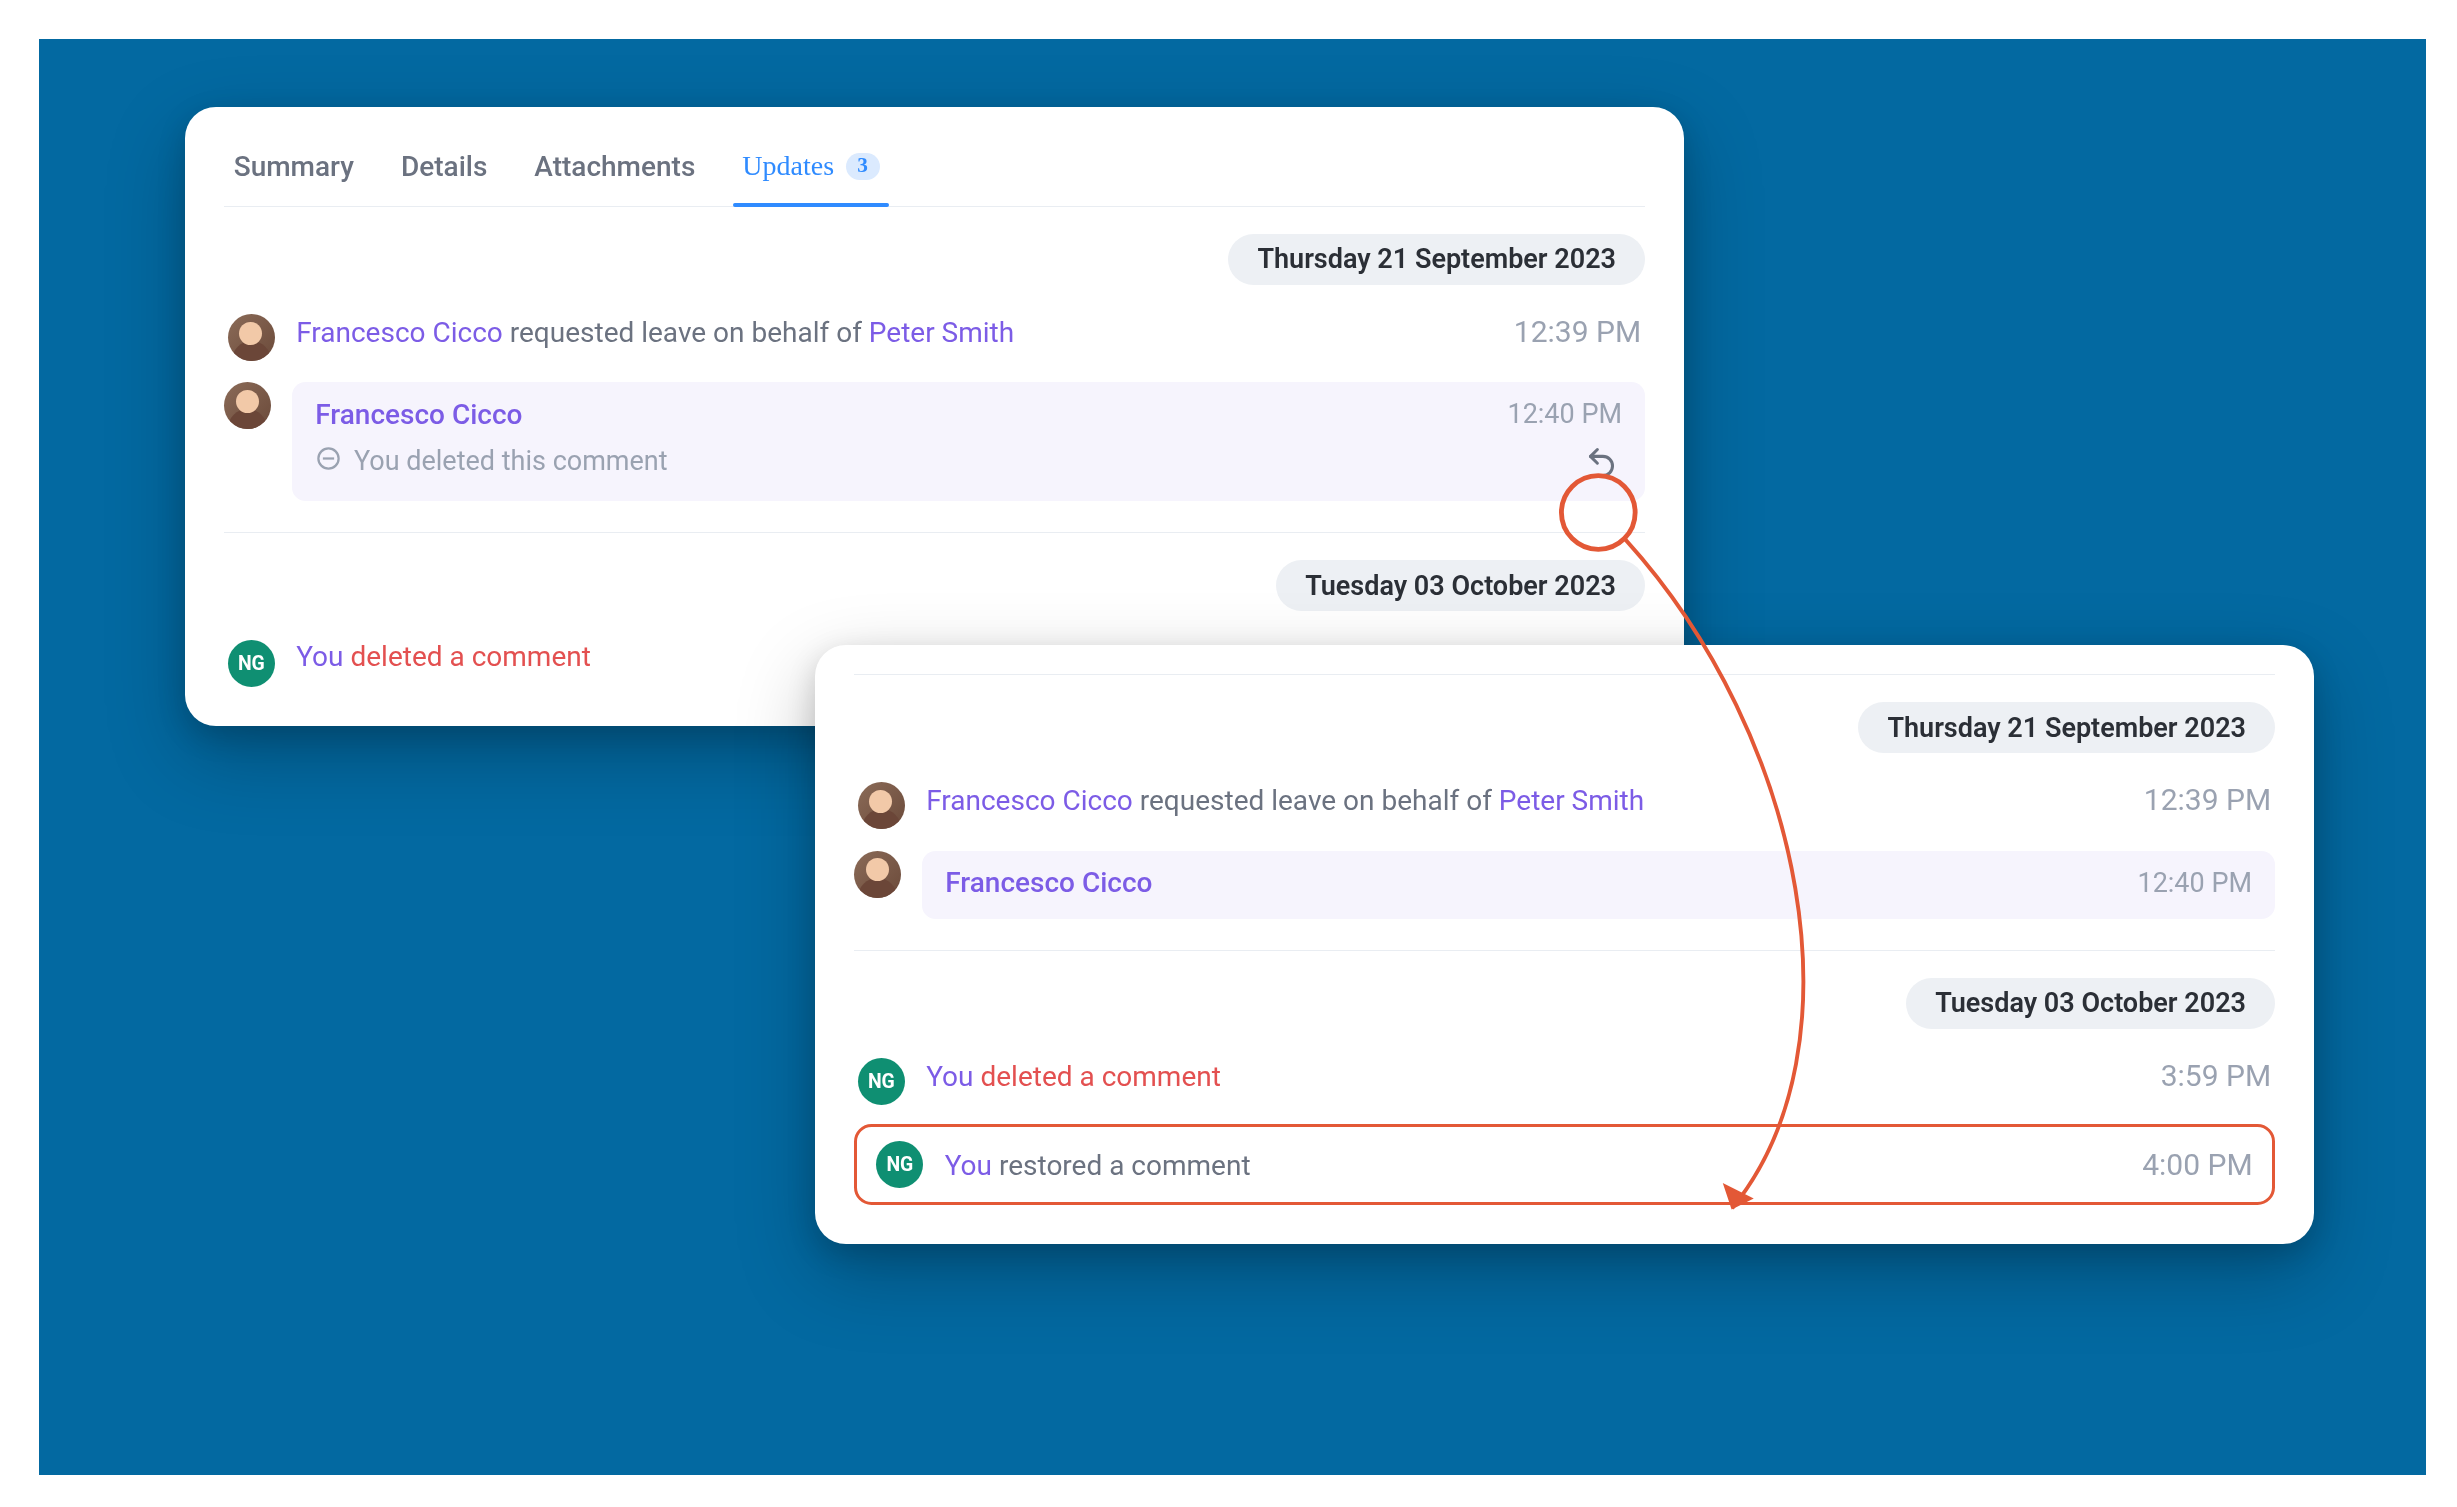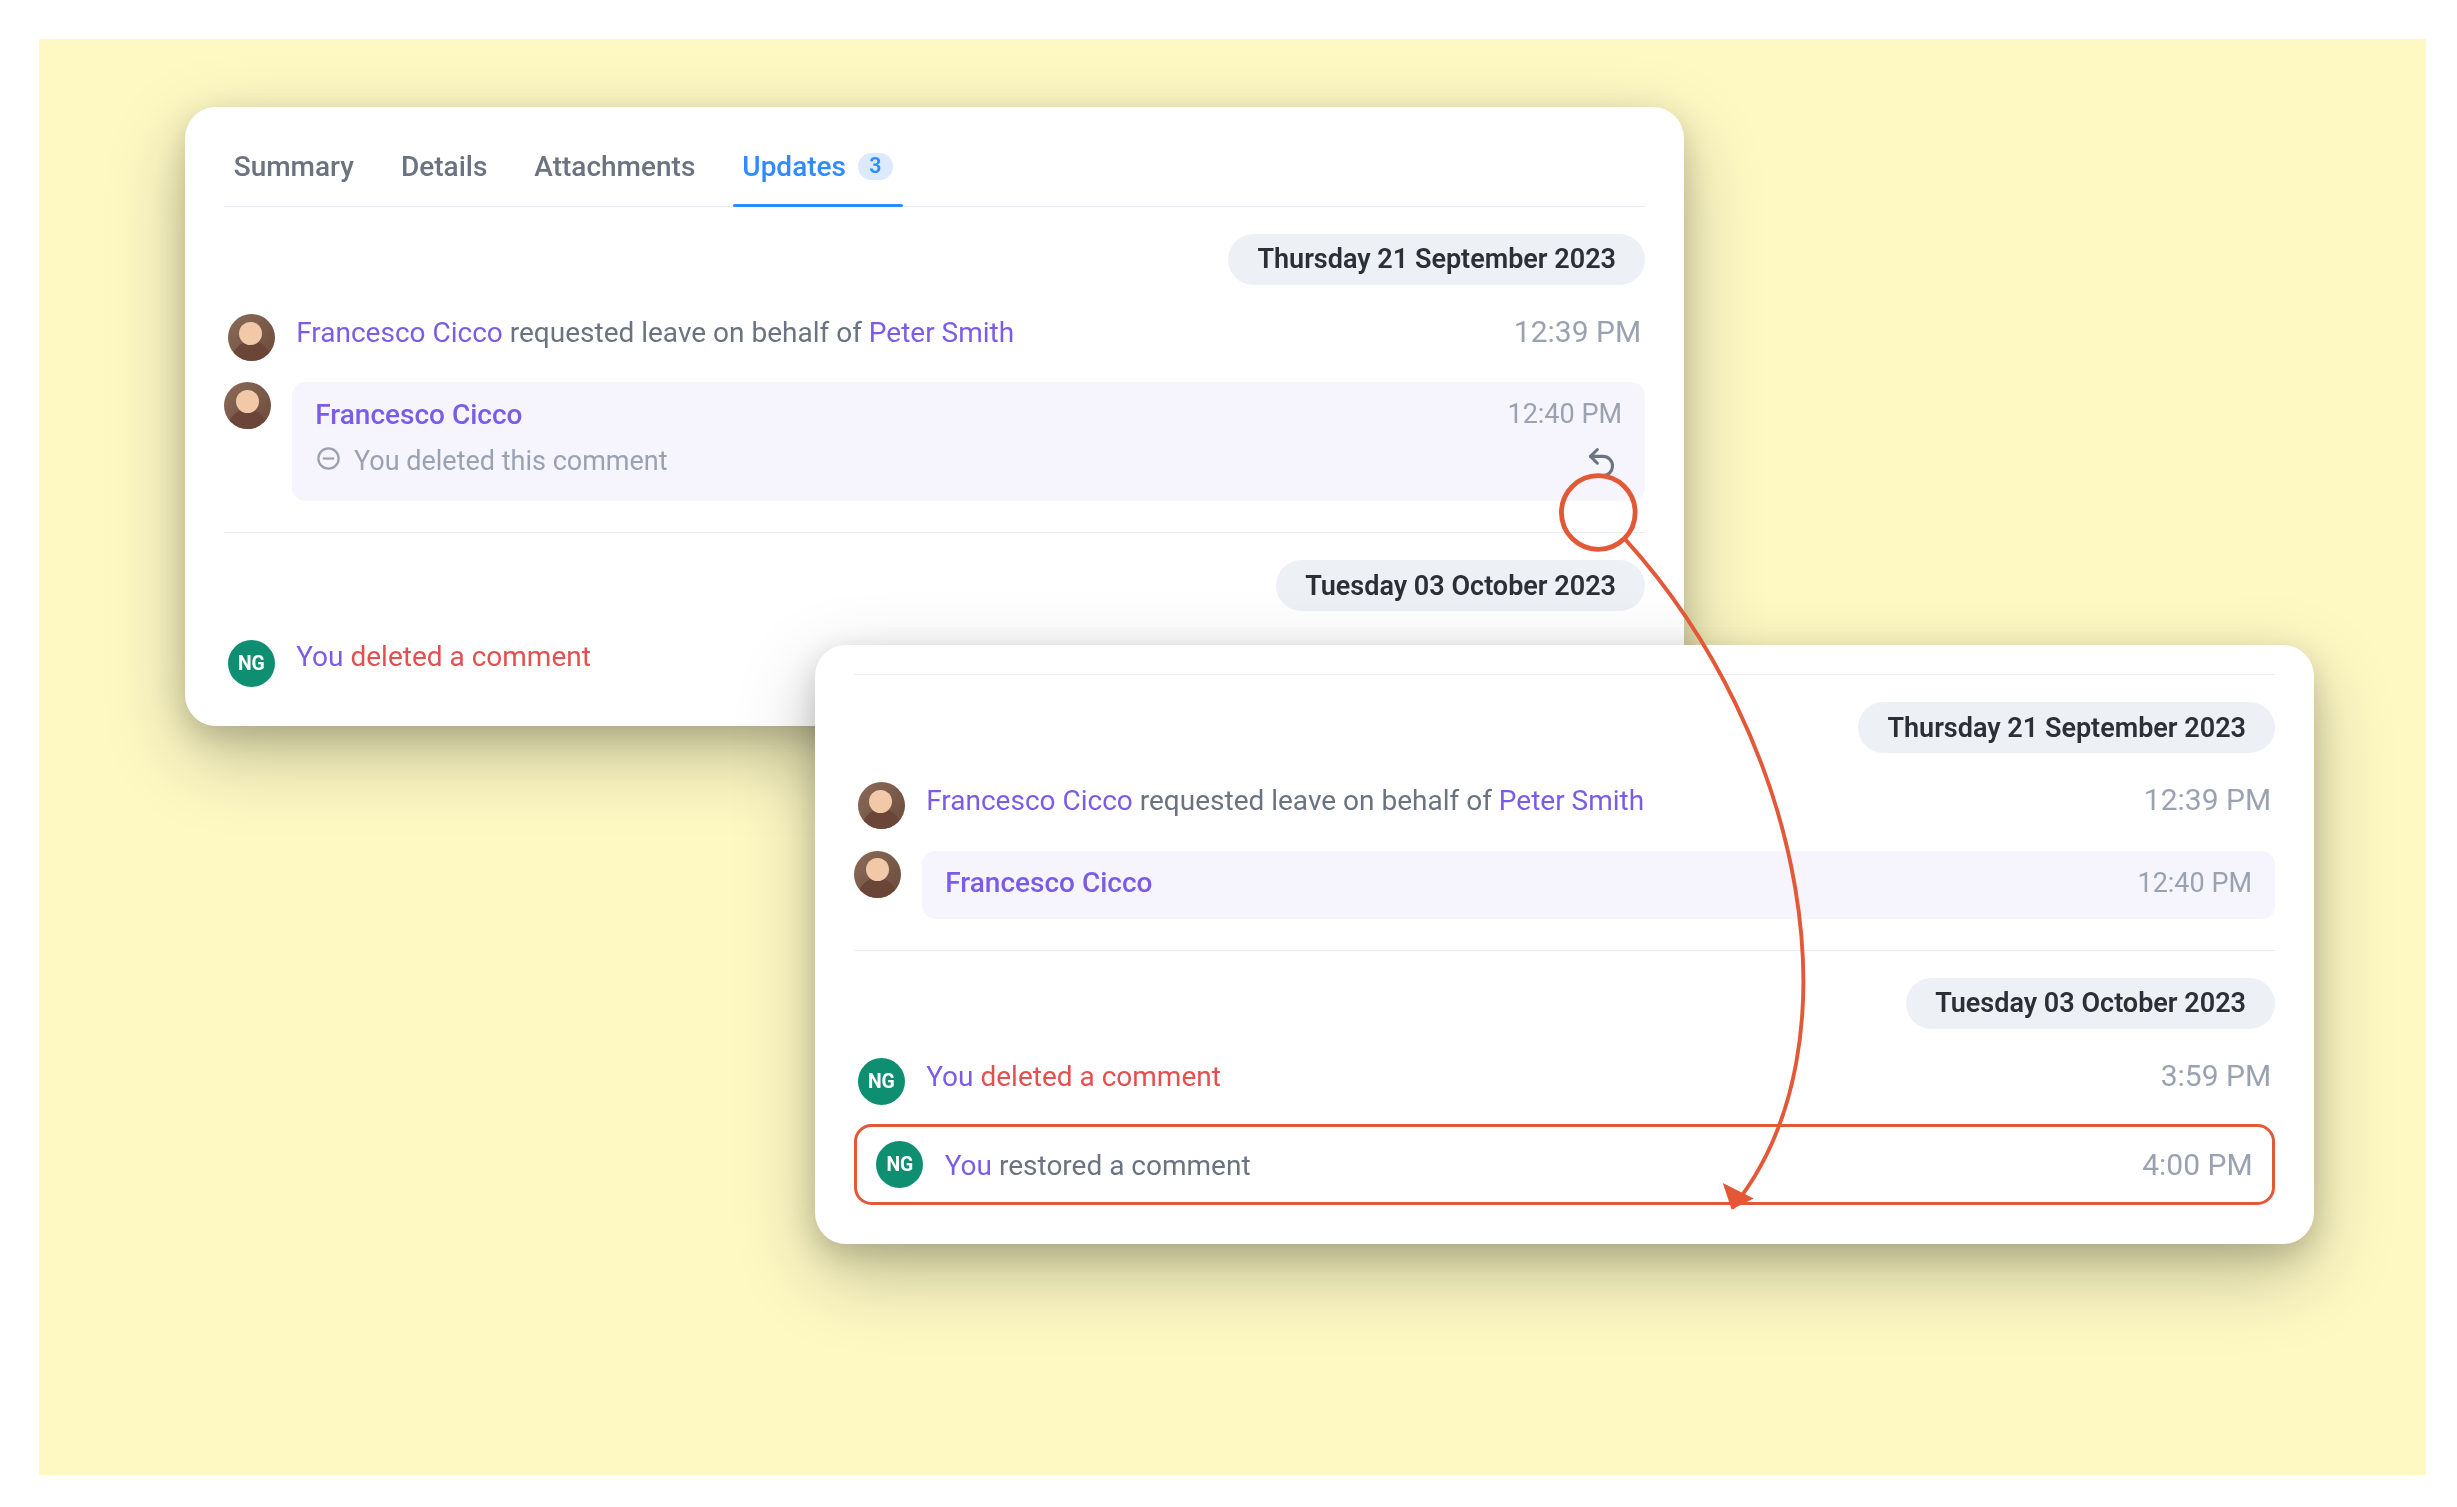--- a/index.html
+++ b/index.html
@@ -10,21 +10,21 @@
     height: 1508px;
     position: relative;
     transform-origin: top left;
   }
   .stage {
     position: absolute;
     left: 39px;
     top: 39px;
     width: 2387px;
     height: 1436px;
-    background: #fef9c3;
+    background: #0369a1;
   }
   .panel {
     position: absolute;
     background: #ffffff;
     border-radius: 31px;
     box-shadow: 0 29px 78px rgba(0,0,0,0.25), 0 9.7px 29px rgba(0,0,0,0.15);
     padding: 29px 39px 39px 39px;
   }
   .panel-a {
     left: 146px;
@@ -49,20 +49,21 @@
     color: #6b7280;
     padding: 13.6px 0 23px 0;
     cursor: pointer;
     display: flex;
     align-items: center;
     gap: 11.6px;
     position: relative;
   }
   .tab.active {
     color: #2f8bff;
+    font-family: Liberation Serif, serif;
   }
   .tab.active::after {
     content: "";
     position: absolute;
     left: -9.7px; right: -9.7px; bottom: -1.9px;
     height: 3.9px;
     background: #2f8bff;
     border-radius: 1.9px;
   }
   .tab .count {

